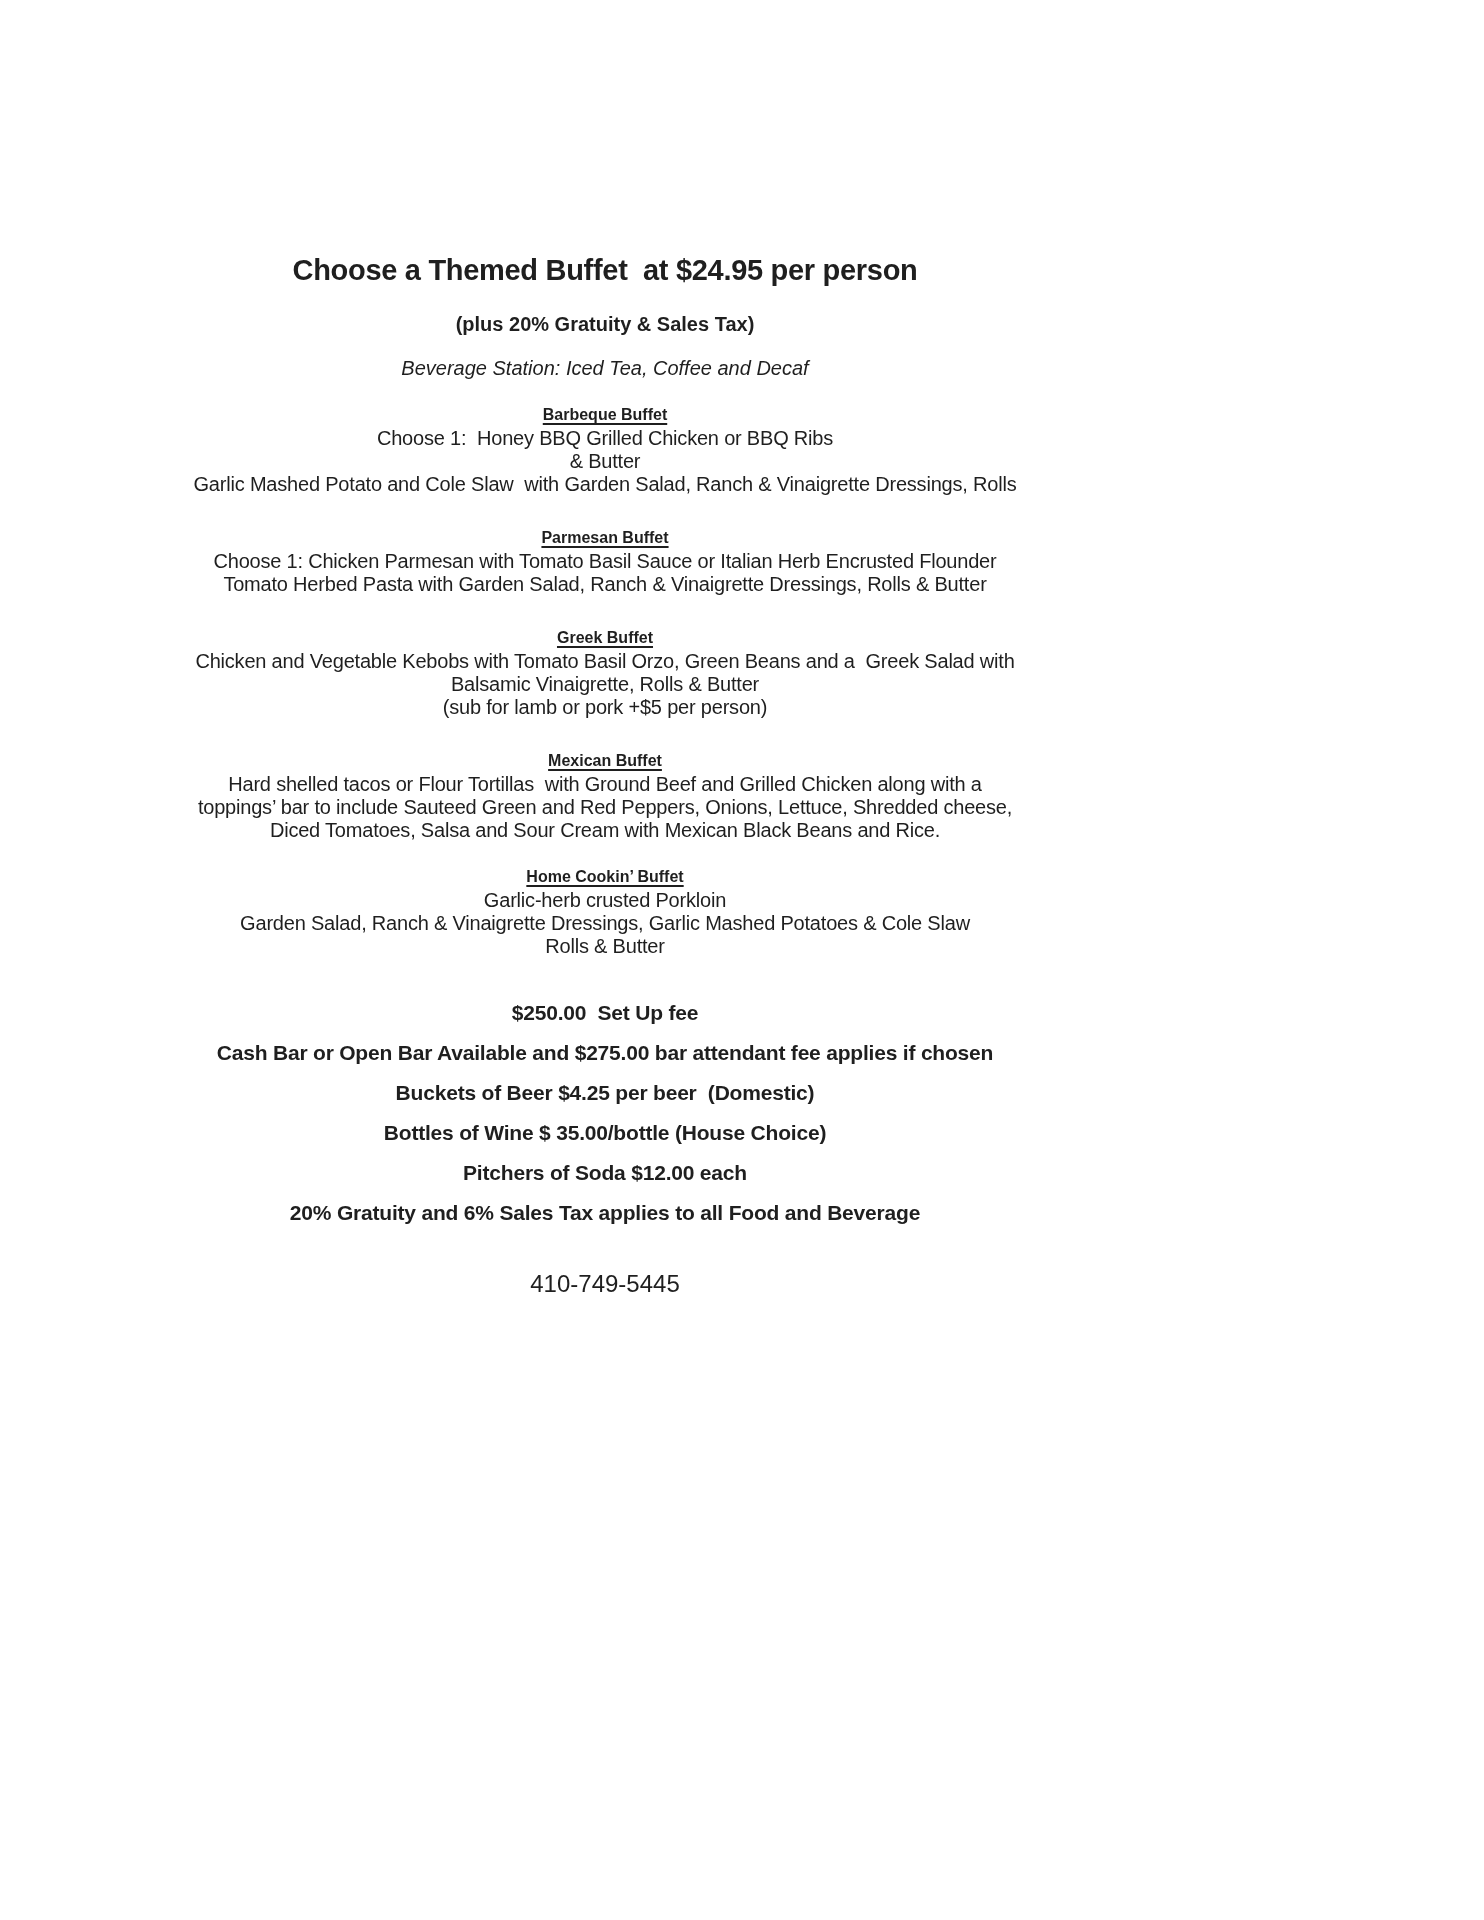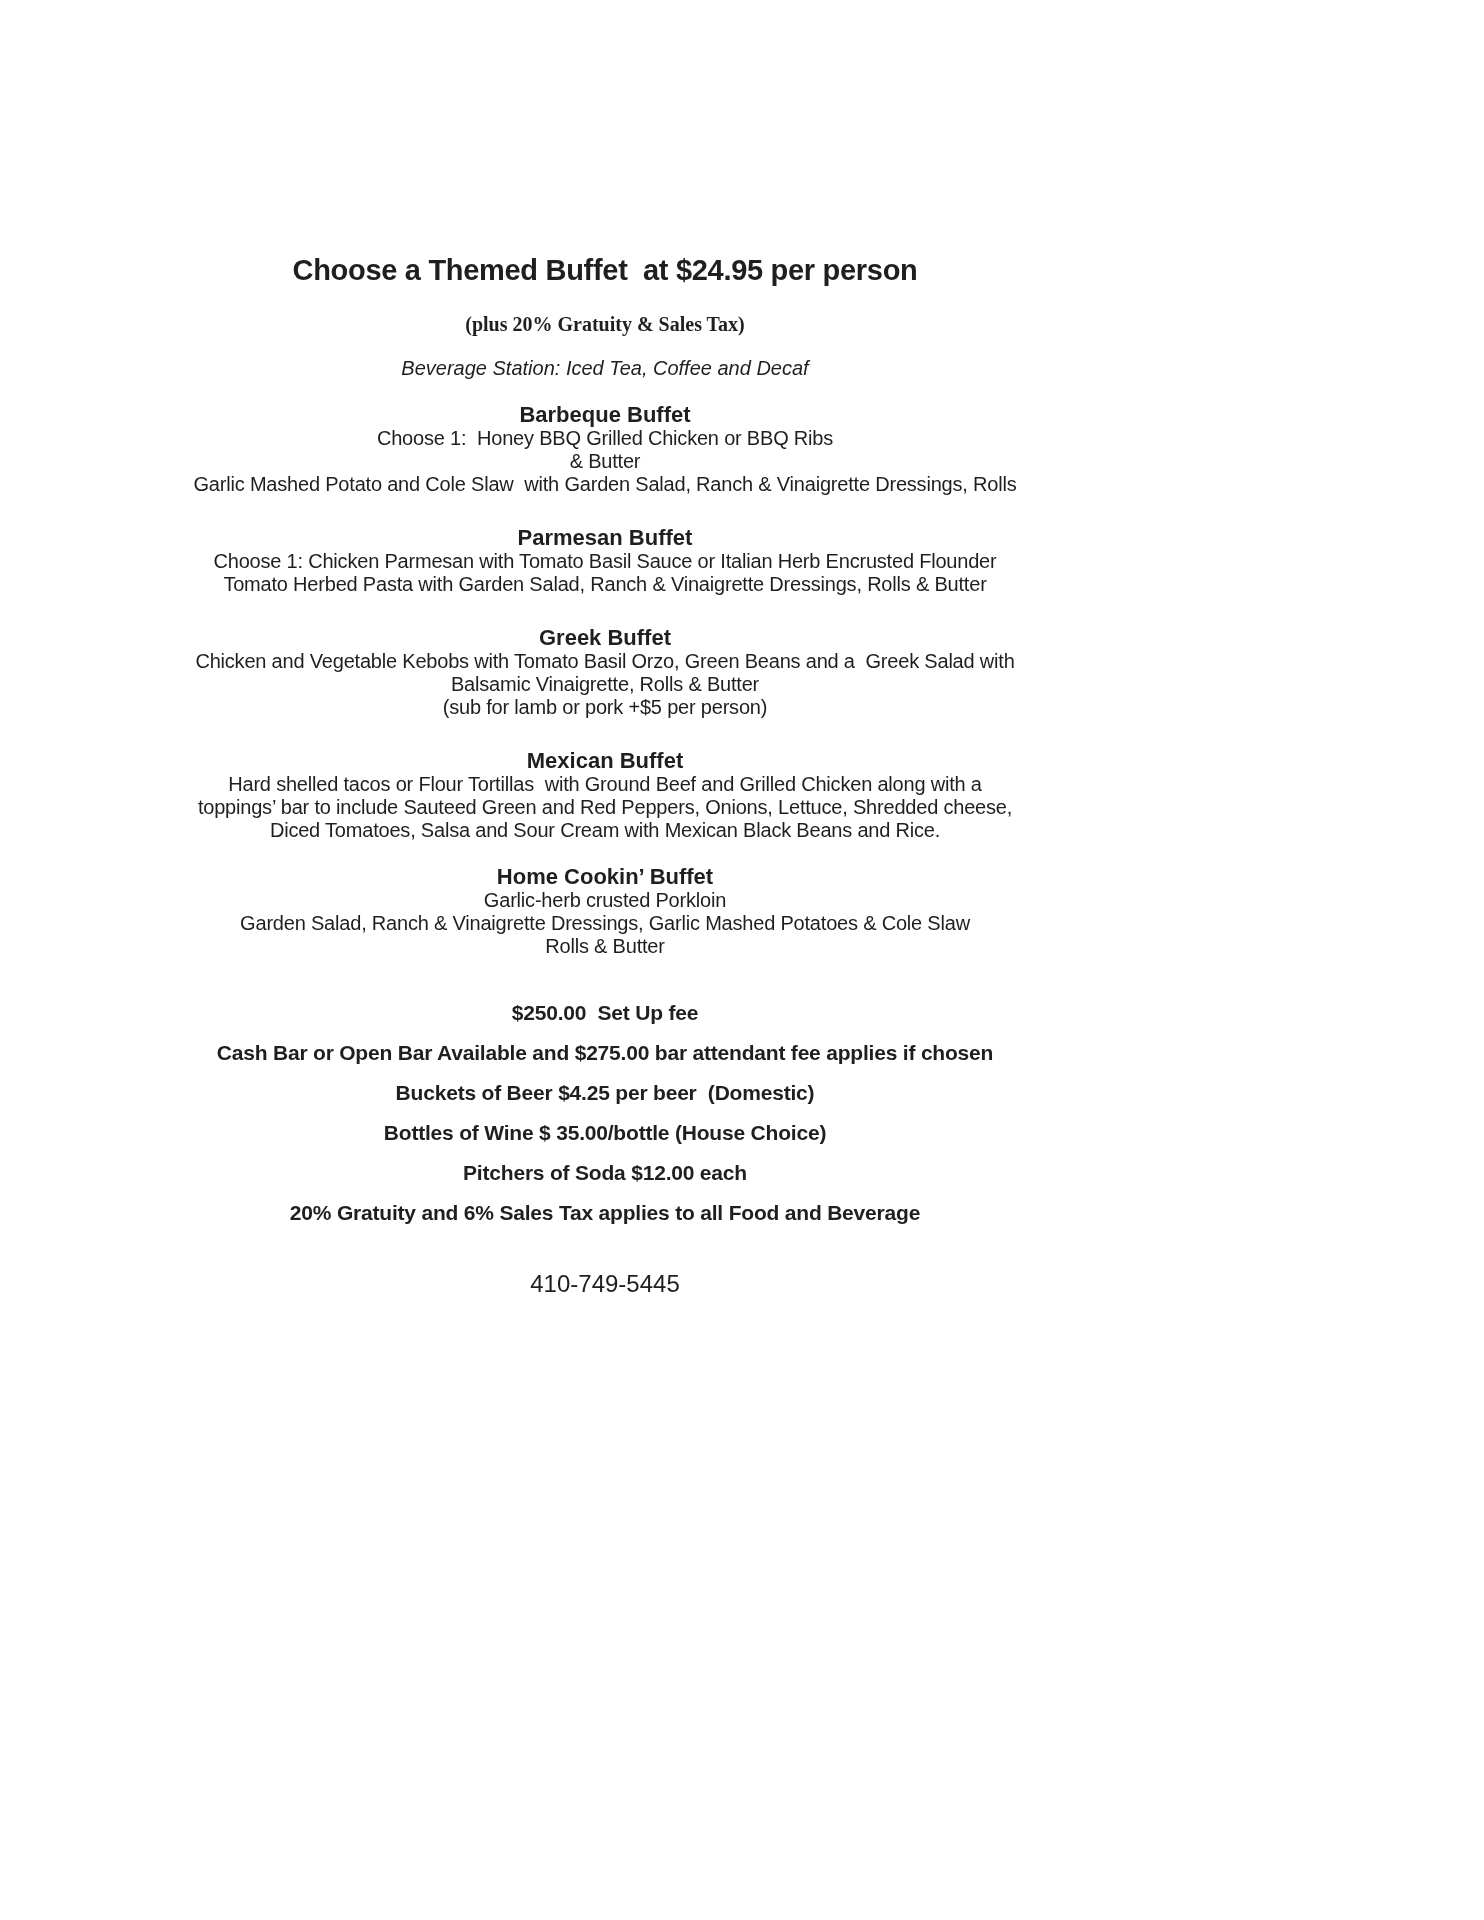--- a/index.html
+++ b/index.html
@@ -28,37 +28,37 @@
     letter-spacing: -0.3px;
     margin: 0 0 24px 0;
     white-space: pre;
   }
   .subtitle {
     font-size: 20px;
     font-weight: bold;
     line-height: 24px;
     margin: 0 0 20px 0;
     white-space: pre;
-    font-family: Liberation Serif, serif;
   }
   .beverage {
     font-size: 20px;
     line-height: 24px;
     margin: 0 0 22px 0;
     white-space: pre;
     font-style: italic;
   }
   section.buffet {
     margin: 0 0 29px 0;
   }
   .heading {
-    font-size: 22px;
+    font-size: 16px;
     font-weight: bold;
     line-height: 25px;
     margin: 0;
+    text-decoration: underline;
     text-decoration-thickness: 2px;
     text-underline-offset: 3px;
     white-space: pre;
   }
   .line {
     font-size: 20px;
     line-height: 23px;
     letter-spacing: -0.2px;
     margin: 0;
     white-space: pre;

